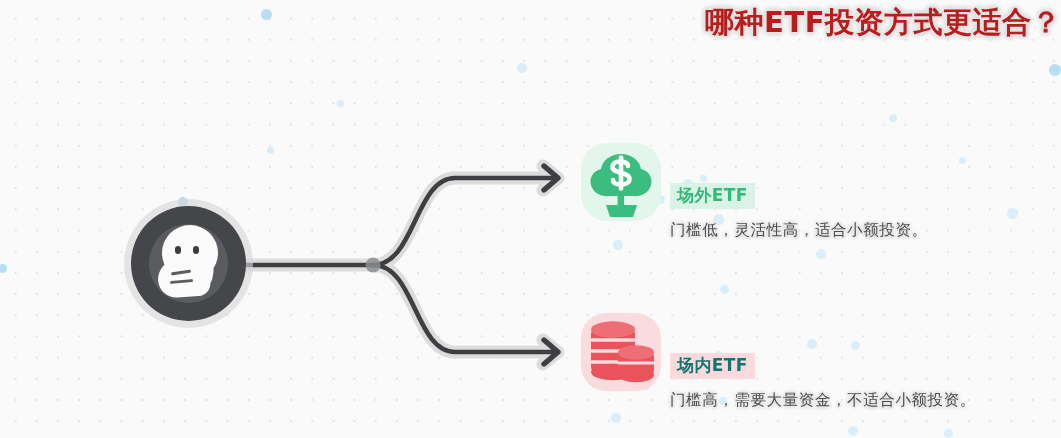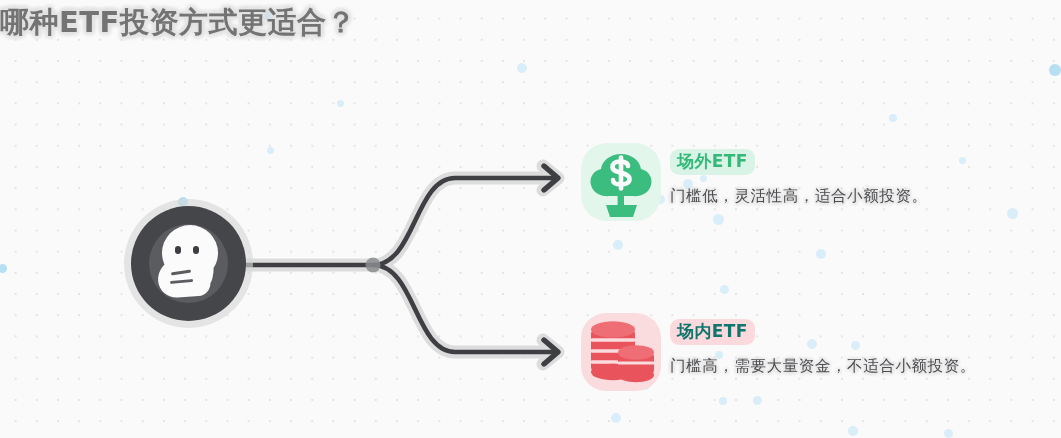--- a/index.html
+++ b/index.html
@@ -74,45 +74,46 @@
   }
   .face .knuckle{
     position:absolute;background:#5b5c60;border-radius:3px;height:2.6px;
   }
   .face .k1{left:16px;top:46px;width:20px;transform:rotate(-9deg);}
   .face .k2{left:15px;top:55px;width:23px;transform:rotate(-5deg);}
 
   
   #title{
     position:absolute;left:0;top:0;width:1061px;
-    text-align:left;
+    text-align:right;
     padding-top:3px;
     font-family:"DejaVu Sans","Liberation Sans",sans-serif;
     font-size:29px;font-weight:700;letter-spacing:.5px;
-    color:#737373;
+    color:#b91c1c;
     text-shadow:
        0 0 5px #e3e3e3, 0 0 5px #e3e3e3, 0 0 5px #e3e3e3,
        2px 2px 4px #e0e0e0, -2px 2px 4px #e0e0e0,
        2px -2px 4px #e0e0e0, -2px -2px 4px #e0e0e0;
   }
 
   
   .branch{position:absolute;}
   #branch-otc{left:580px;top:141px;}
   #branch-exchange{left:580px;top:311px;}
 
   .branch-icon{position:absolute;left:0;top:0;width:82px;height:82px;}
   .branch-text{position:absolute;left:90px;top:8px;width:400px;}
 
   .branch-label{
     display:inline-block;
     font-family:"DejaVu Sans","Liberation Sans",sans-serif;
     font-size:17px;font-weight:700;letter-spacing:.4px;
-    padding:1px 7px 2px 7px;border-radius:9px;
+    padding:1px 7px 2px 7px;border-radius:0;
     white-space:nowrap;
+    margin-top:34px;
   }
   #label-otc{color:#34b978;background:#d9f3e6;}
   #label-exchange{color:#0f766e;background:#fbd9dc;}
 
   .branch-desc{
     margin-top:11px;
     font-family:"DejaVu Sans","Liberation Sans",sans-serif;
     font-size:15.5px;font-weight:400;letter-spacing:.6px;
     color:#4c4d50;white-space:nowrap;
     text-shadow:

